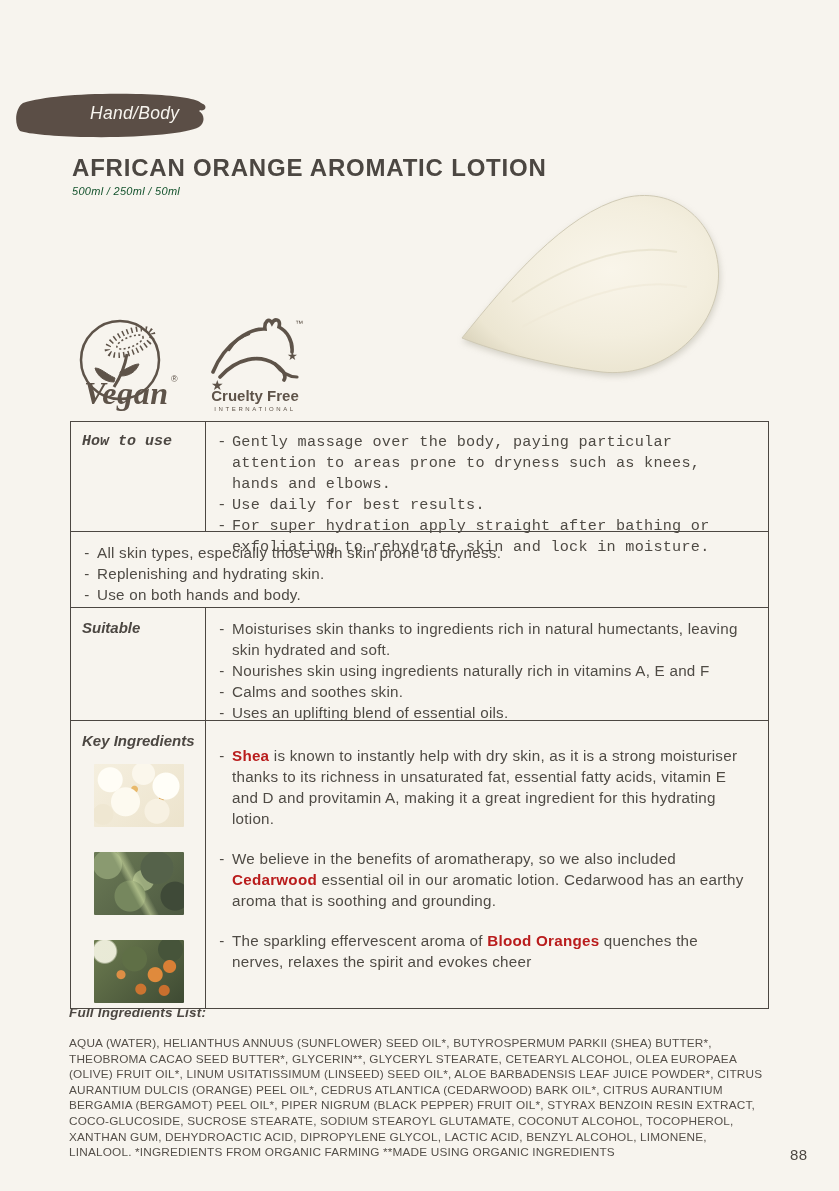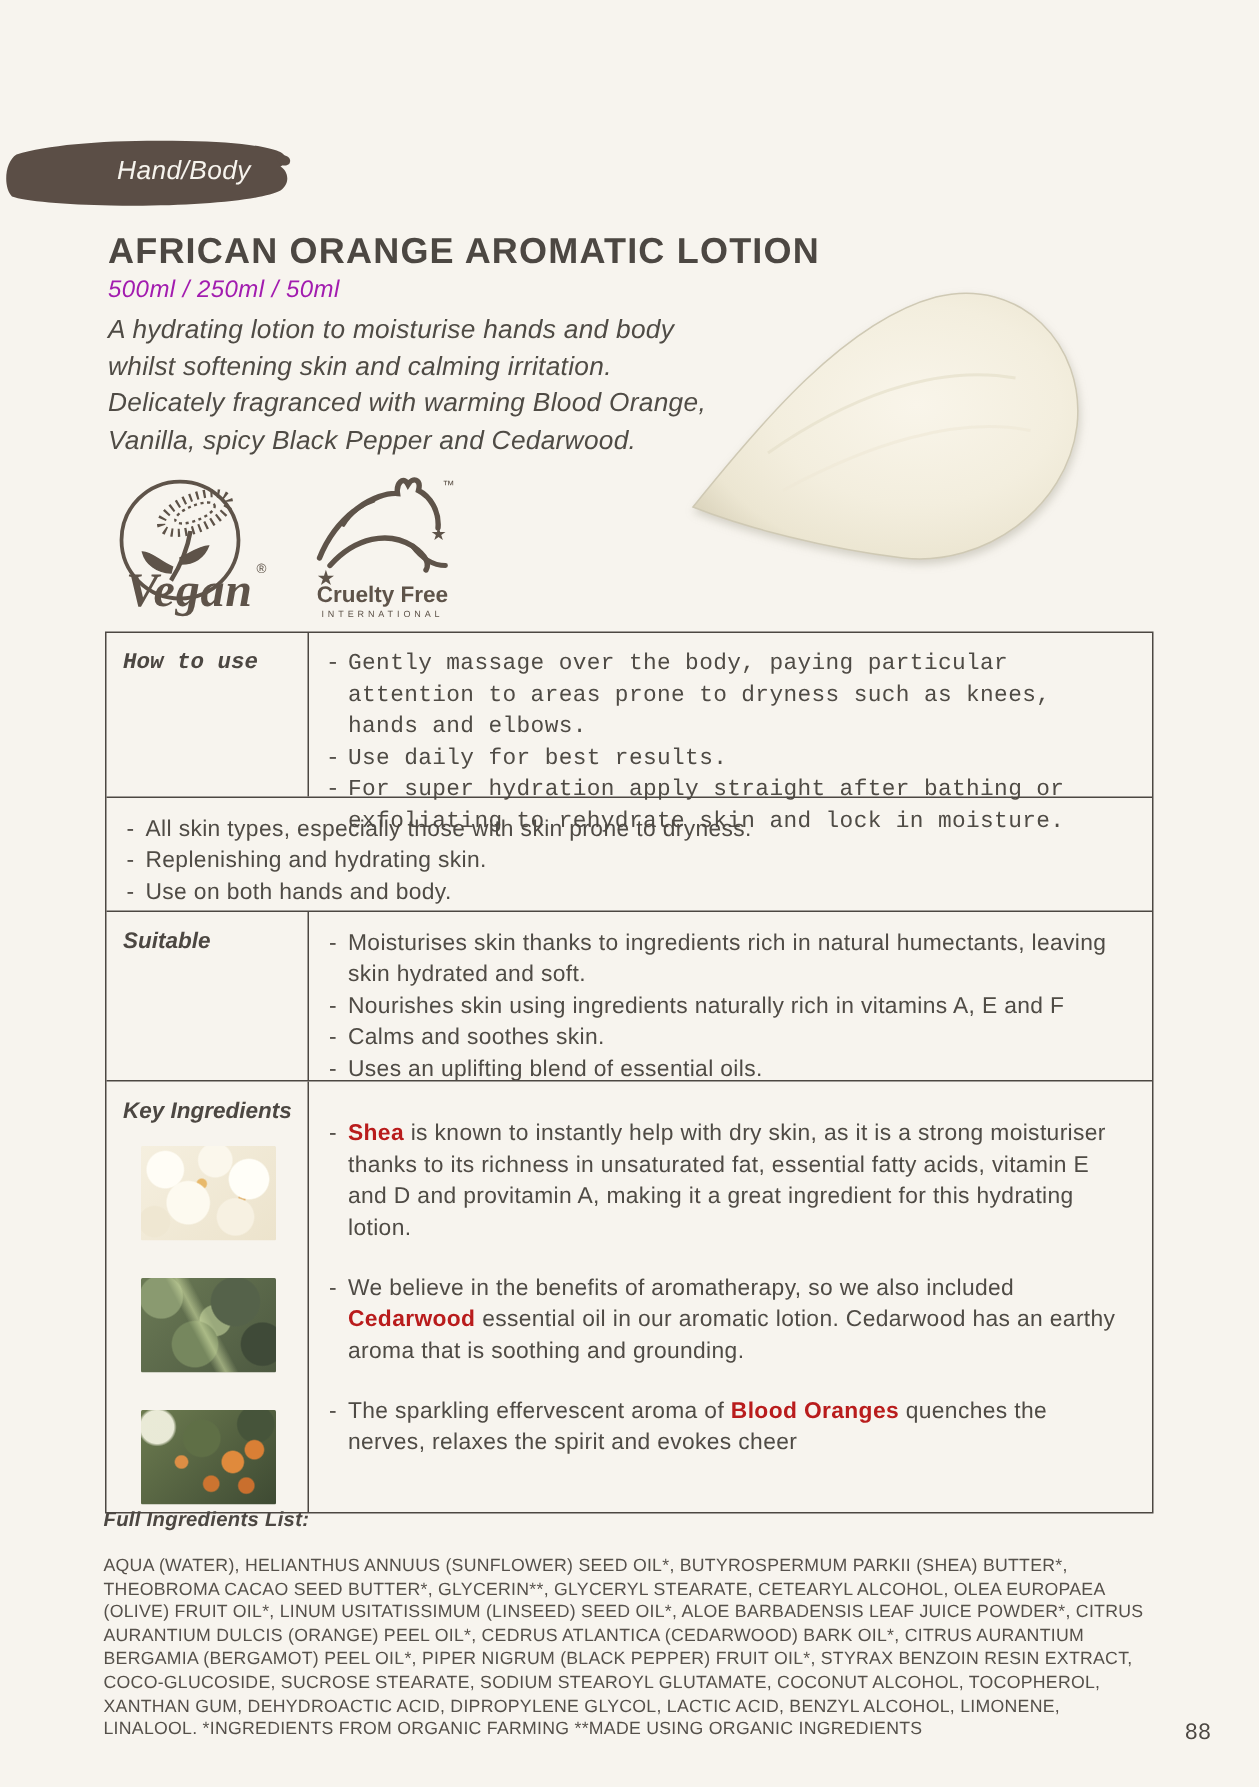--- a/index.html
+++ b/index.html
@@ -7,35 +7,35 @@
     width:839px;height:1191px;
     background:#f7f4ee;
     font-family:"Liberation Sans", sans-serif;
     color:#4c4742;
     position:relative;
     overflow:hidden;
   }
   .page{position:absolute;inset:0;}
 
   
-  .tab-wrap{position:absolute;left:4px;top:92px;width:192px;height:48px;}
+  .tab-wrap{position:absolute;left:16px;top:92px;width:192px;height:48px;}
   .tab-wrap svg{position:absolute;left:0;top:0;}
   .tab-label{
     position:absolute;left:74px;top:11px;
     font-size:17.5px;font-style:italic;color:#f7f4ee;letter-spacing:.3px;
   }
 
   
   .title{
     position:absolute;left:72px;top:154px;
     font-size:24px;font-weight:bold;letter-spacing:.8px;color:#4c4742;
   }
   .sizes{
     position:absolute;left:72px;top:185px;
-    font-size:16px;font-style:italic;color:#a21caf;letter-spacing:.3px;
+    font-size:11px;font-style:italic;color:#14532d;letter-spacing:.3px;
   }
   .description{
     position:absolute;left:72px;top:207px;width:420px;
     font-size:17.5px;font-style:italic;line-height:24.5px;color:#4f4b45;
     white-space:pre-line;letter-spacing:.2px;
   }
 
   
   .smear{position:absolute;left:452px;top:182px;width:290px;height:212px;}
   .smear svg{filter:drop-shadow(1px 3px 3px rgba(130,125,105,.30));}
@@ -136,24 +136,20 @@
   <div class="tab-wrap">
     <svg width="192" height="48" viewBox="0 0 192 48">
       <path fill="#5b4e46" d="M7 11 C 30 4 70 1 120 2 C 150 2.5 172 5 182 9 C 189 12 187 17 183 19 C 188 22 190 30 183 35 C 170 42 120 46 70 45 C 40 44.5 12 42 4 39 C -2 33 -1 16 7 11 Z"></path>
       <path fill="#5b4e46" d="M180 12 C 186 10 191 13 189 17 C 186 20 181 18 180 12 Z"></path>
     </svg>
     <span class="tab-label">Hand/Body</span>
   </div>
 
   <div class="title">AFRICAN ORANGE AROMATIC LOTION</div>
   <div class="sizes">500ml / 250ml / 50ml</div>
-  <div class="description">A hydrating lotion to moisturise hands and body
-whilst softening skin and calming irritation.
-Delicately fragranced with warming Blood Orange,
-Vanilla, spicy Black Pepper and Cedarwood.</div>
 
   <div class="smear">
     <svg width="290" height="212" viewBox="0 0 290 212">
       <defs>
         <radialGradient id="creamGrad" cx="58%" cy="42%" r="68%">
           <stop offset="0%" stop-color="#f9f5ea"></stop>
           <stop offset="55%" stop-color="#f3eede"></stop>
           <stop offset="85%" stop-color="#ece6d2"></stop>
           <stop offset="100%" stop-color="#ddd6bf"></stop>
         </radialGradient>

